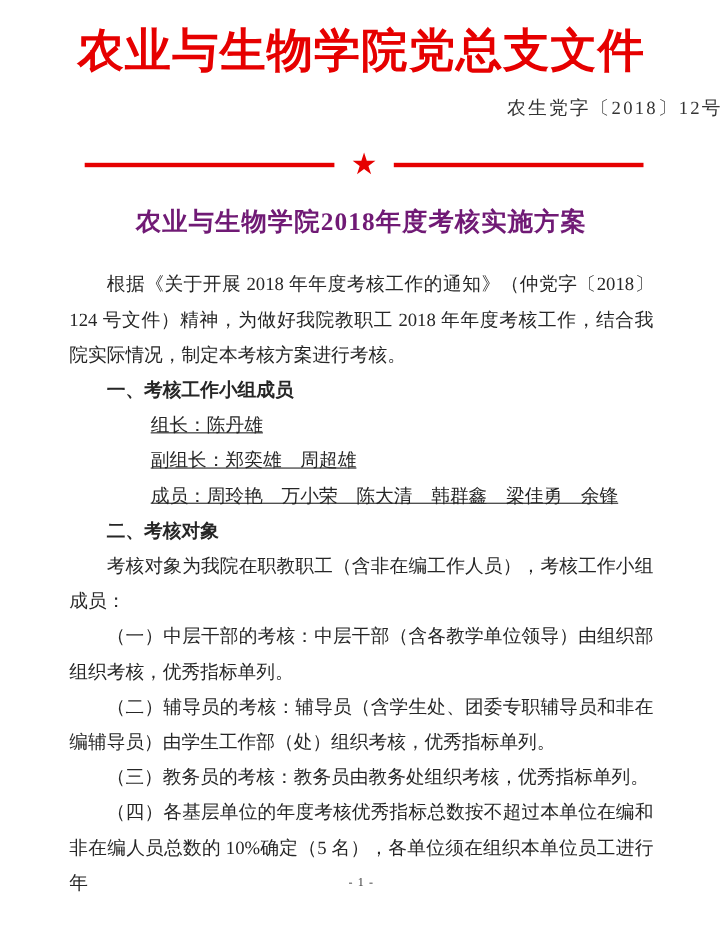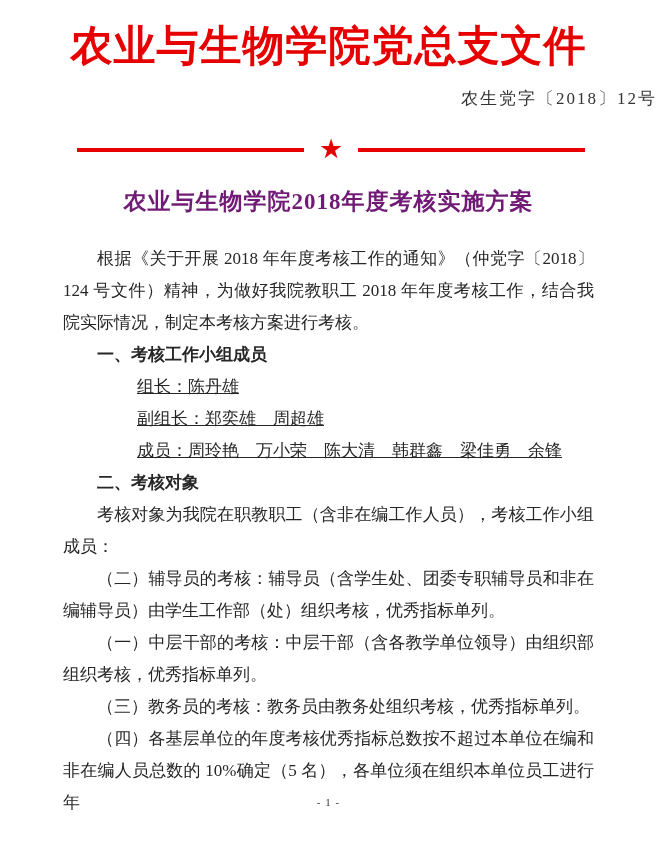--- a/index.html
+++ b/index.html
@@ -91,21 +91,21 @@
   <div class="doc-title">农业与生物学院2018年度考核实施方案</div>
 
   <div class="body-text">
     <p class="indent">根据《关于开展 2018 年年度考核工作的通知》（仲党字〔2018〕124 号文件）精神，为做好我院教职工 2018 年年度考核工作，结合我院实际情况，制定本考核方案进行考核。</p>
     <p class="heading">一、考核工作小组成员</p>
     <p class="member">组长：陈丹雄</p>
     <p class="member">副组长：郑奕雄　周超雄</p>
     <p class="member">成员：周玲艳　万小荣　陈大清　韩群鑫　梁佳勇　余锋</p>
     <p class="heading">二、考核对象</p>
     <p class="indent">考核对象为我院在职教职工（含非在编工作人员），考核工作小组成员：</p>
+    <p class="indent">（一）中层干部的考核：中层干部（含各教学单位领导）由组织部组织考核，优秀指标单列。</p>
     <p class="indent">（二）辅导员的考核：辅导员（含学生处、团委专职辅导员和非在编辅导员）由学生工作部（处）组织考核，优秀指标单列。</p>
-    <p class="indent">（一）中层干部的考核：中层干部（含各教学单位领导）由组织部组织考核，优秀指标单列。</p>
     <p class="indent">（三）教务员的考核：教务员由教务处组织考核，优秀指标单列。</p>
     <p class="indent">（四）各基层单位的年度考核优秀指标总数按不超过本单位在编和非在编人员总数的 10%确定（5 名），各单位须在组织本单位员工进行年</p>
   </div>
 
   <div class="page-footer">- 1 -</div>
 
 </div>
 
 </body></html>

